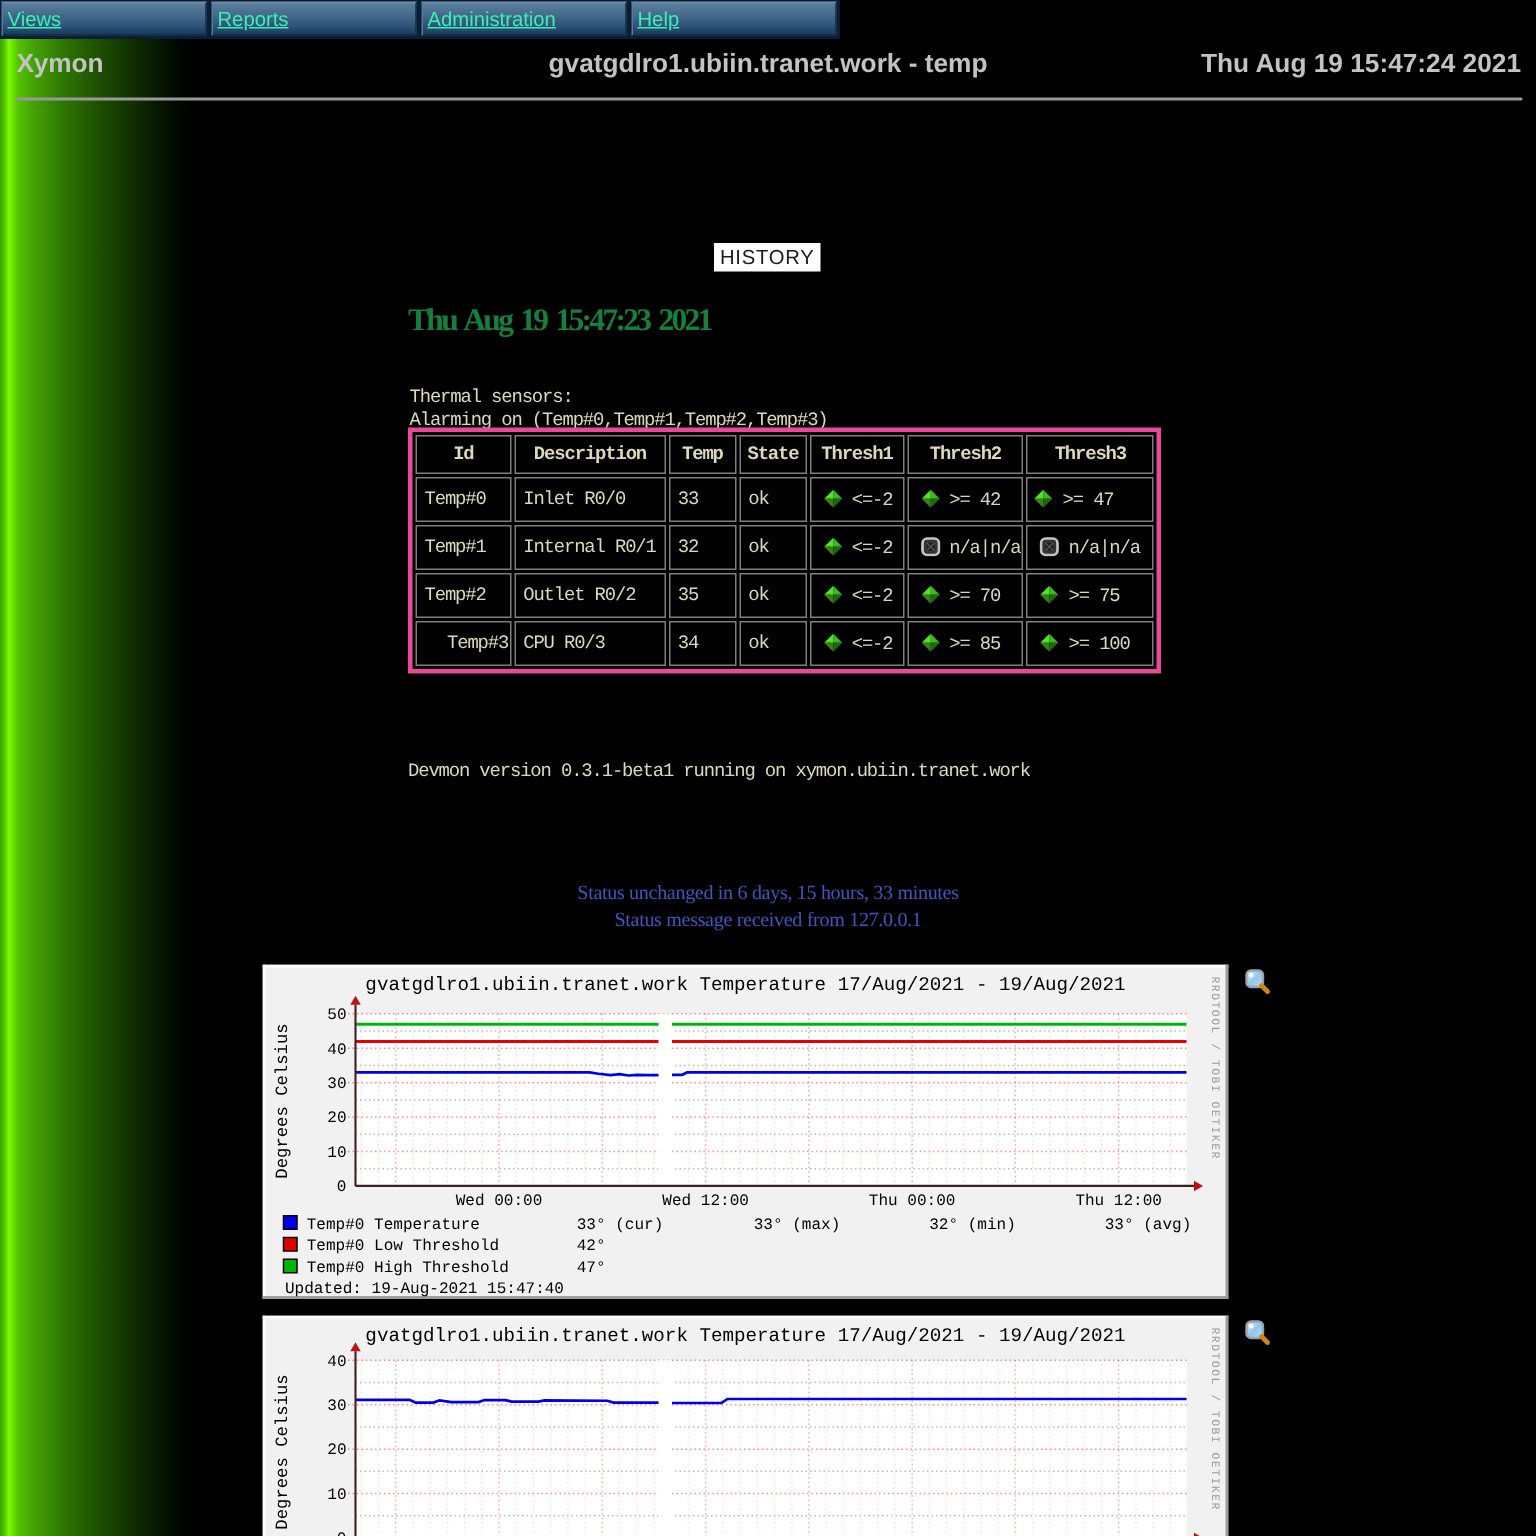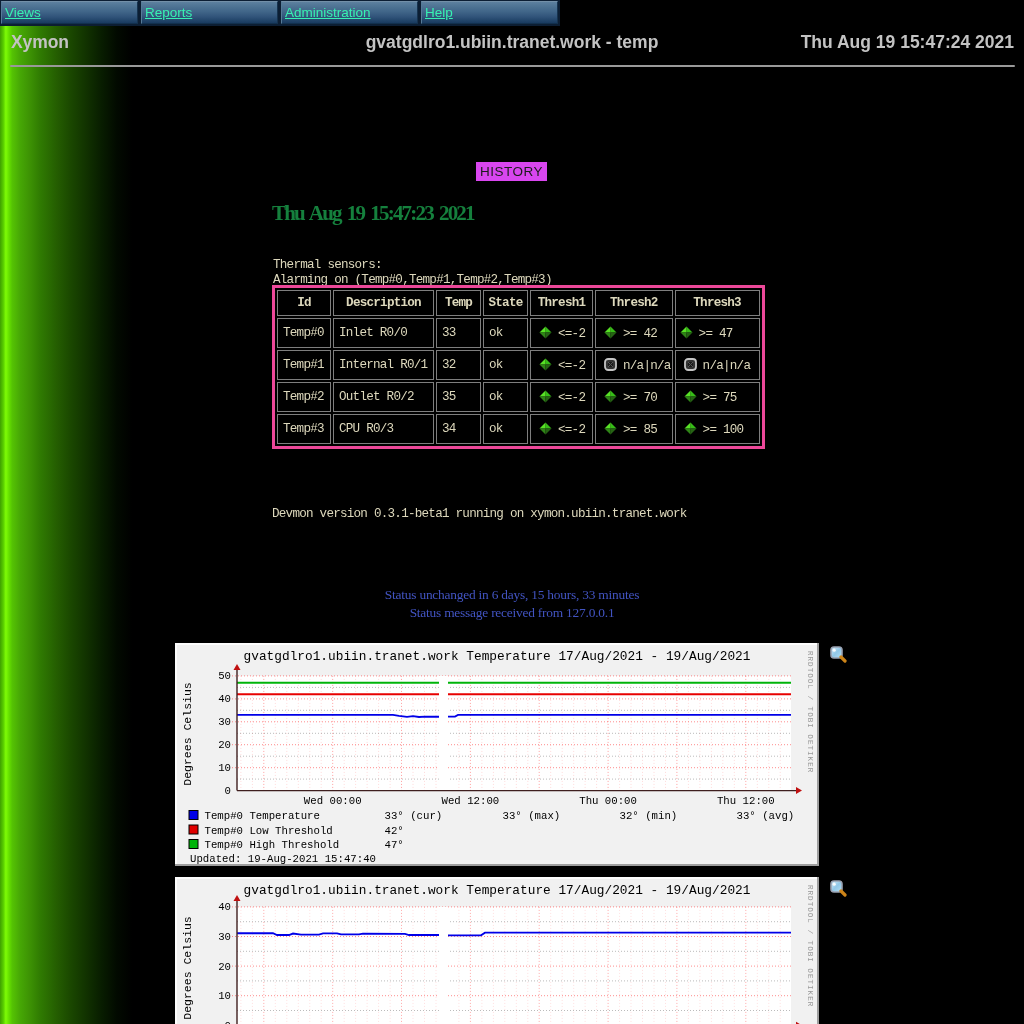--- a/index.html
+++ b/index.html
@@ -10,21 +10,21 @@
 background:linear-gradient(180deg,#5d809f 0%,#4f7494 20%,#416689 45%,#31547a 70%,#22456a 88%,#193a5f 100%);
 border:1px solid;border-color:#7390a8 #16334f #12304d #567a97;}
 .navc span{display:block;margin:3px 16px 0 3px;font-size:13.5px;color:#37f2b2;text-decoration:underline;}
 .navc:nth-child(1){left:1px;} .navc:nth-child(2){left:141px;}
 .navc:nth-child(3){left:281px;} .navc:nth-child(4){left:421px;}
 .hdr{position:absolute;top:32px;font-weight:bold;font-size:17.5px;color:#c3c3c3;white-space:nowrap;}
 #hdrl{left:11px;font-size:17.5px;letter-spacing:-0.1px;}
 #hdrc{left:512px;transform:translateX(-50%);}
 #hdrr{right:10px;}
 #hr1{position:absolute;left:10px;right:9px;top:65px;height:2px;background:#999;border-radius:1px;}
-#hist{position:absolute;left:476px;top:162px;width:71px;height:19px;background:#d946ef;color:#1c1c1c;
+#hist{position:absolute;left:476px;top:162px;width:71px;height:19px;background:#ffffff;color:#1c1c1c;
 font-size:13.5px;text-align:center;line-height:19px;letter-spacing:0.5px;}
 #dhead{position:absolute;left:272px;top:201px;font-family:"Liberation Serif",serif;font-weight:bold;font-size:21px;letter-spacing:-1.8px;word-spacing:2.6px;color:#15803d;}
 pre{position:absolute;margin:0;font-family:"Liberation Mono",monospace;font-size:12.6px;letter-spacing:-0.76px;line-height:14.6px;color:#ddd8bc;}
 #pre1{left:273px;top:258px;}
 #pre2{left:272px;top:506.5px;}
 #tbl{position:absolute;left:272px;top:285px;border-collapse:separate;border-spacing:2px;border:3px solid #ec4899;
 font-family:"Liberation Mono",monospace;font-size:12.6px;letter-spacing:-0.76px;color:#ddd8bc;}
 #tbl th,#tbl td{box-sizing:border-box;}
 #tbl th{border:1px solid #7e7e7e;height:26px;font-weight:bold;text-align:center;}
 #tbl td{border:1px solid #7e7e7e;height:30px;white-space:nowrap;}
@@ -131,21 +131,21 @@
             <path d="M6.5,6.5 L12.5,6.5 L6.5,12.5 Z" fill="#266414"></path>
           </svg><span class="sp"></span>&gt;= 70</td>
         <td style="width:85px;padding-left:8px;"><svg class="ic" width="13" height="13" viewBox="0 0 13 13">
             <path d="M6.5,0.5 L12.5,6.5 L6.5,6.5 Z" fill="#36bd17"></path>
             <path d="M6.5,0.5 L6.5,6.5 L0.5,6.5 Z" fill="#58e226"></path>
             <path d="M0.5,6.5 L6.5,6.5 L6.5,12.5 Z" fill="#2f8517"></path>
             <path d="M6.5,6.5 L12.5,6.5 L6.5,12.5 Z" fill="#266414"></path>
           </svg><span class="sp"></span>&gt;= 75</td>
       </tr>
       <tr>
-        <td style="width:54px;padding-left:5px;">Temp#3</td>
+        <td style="width:54px;padding-left:20px;">Temp#3</td>
         <td style="width:101px;padding-left:5px;">CPU R0/3</td>
         <td style="width:36px;padding-left:5px;">34</td>
         <td style="width:45px;padding-left:5px;">ok</td>
         <td style="width:63px;padding-left:8px;"><svg class="ic" width="13" height="13" viewBox="0 0 13 13">
             <path d="M6.5,0.5 L12.5,6.5 L6.5,6.5 Z" fill="#36bd17"></path>
             <path d="M6.5,0.5 L6.5,6.5 L0.5,6.5 Z" fill="#58e226"></path>
             <path d="M0.5,6.5 L6.5,6.5 L6.5,12.5 Z" fill="#2f8517"></path>
             <path d="M6.5,6.5 L12.5,6.5 L6.5,12.5 Z" fill="#266414"></path>
           </svg><span class="sp"></span>&lt;=-2</td>
         <td style="width:77px;padding-left:8px;"><svg class="ic" width="13" height="13" viewBox="0 0 13 13">

